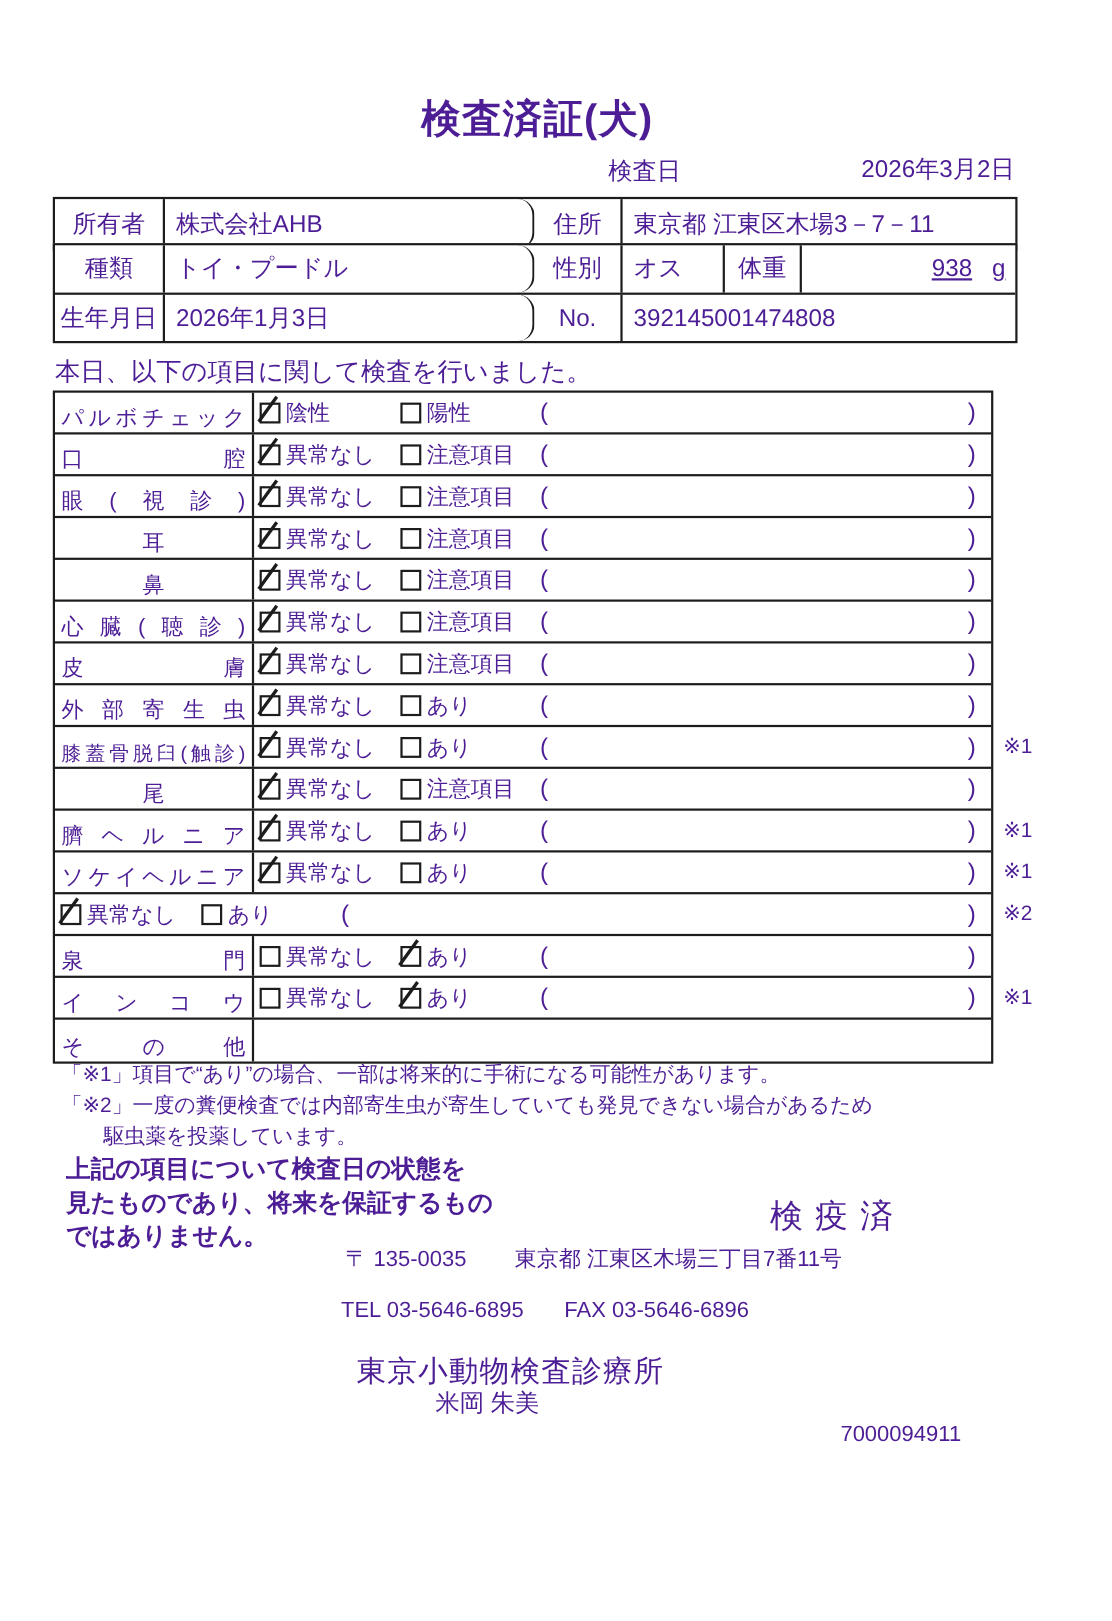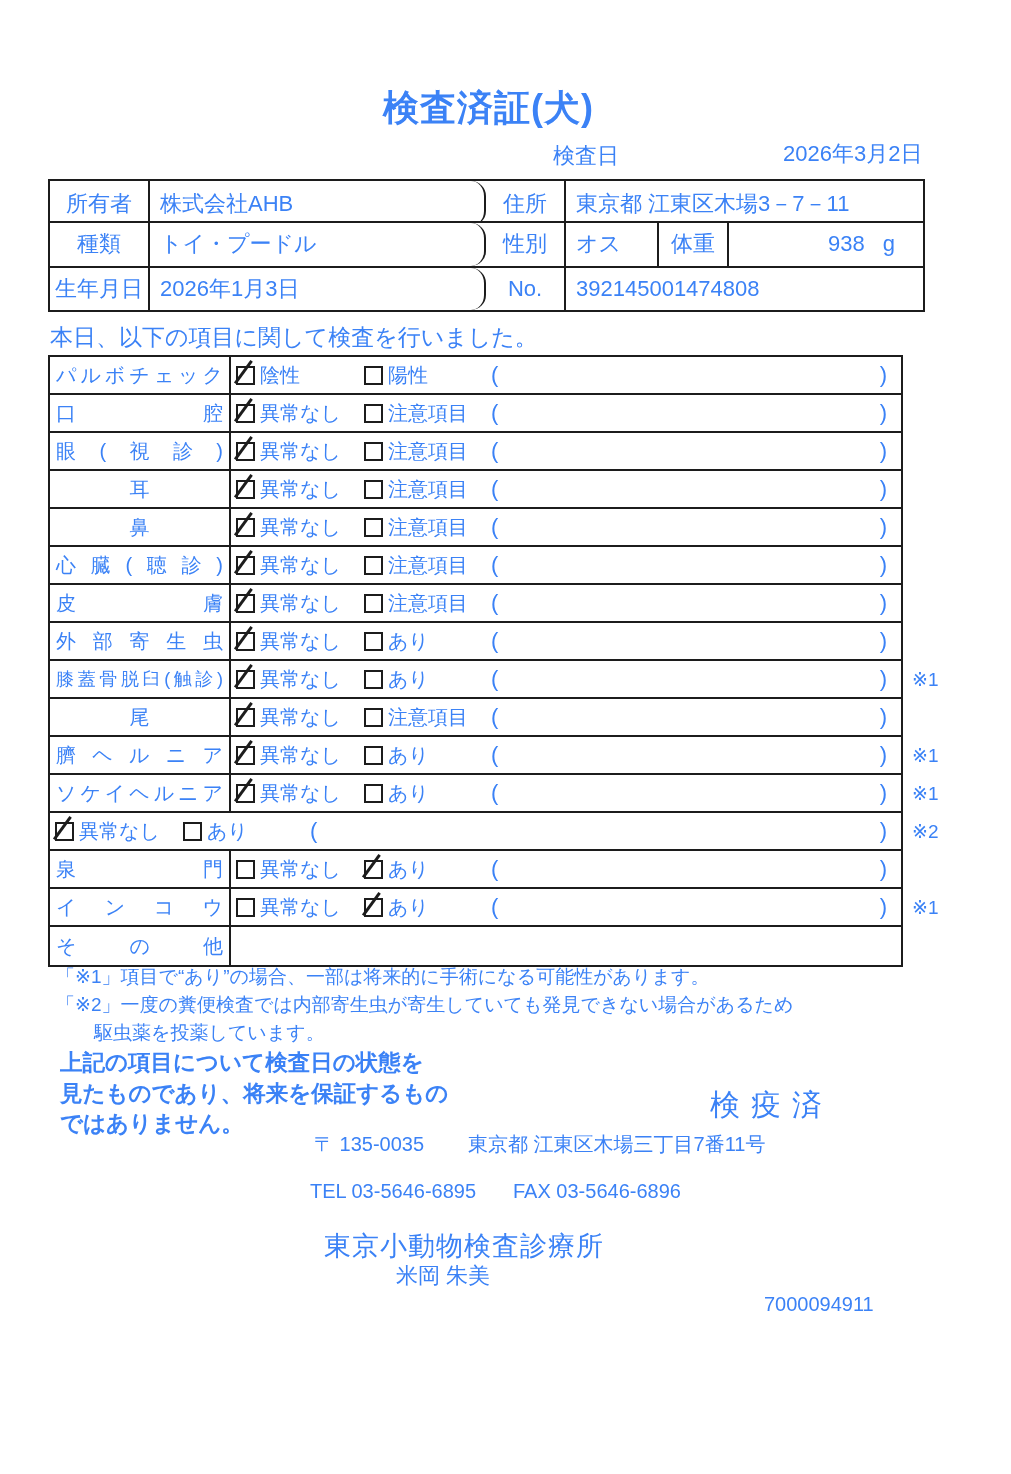--- a/index.html
+++ b/index.html
@@ -1,18 +1,18 @@
 <!DOCTYPE html>
 <html><head>
 <meta charset="utf-8">
 <style>
   html,body { margin:0; padding:0; background:#ffffff; }
   .page {
     position:relative; width:1011px; height:1474px; background:#ffffff;
-    font-family:"Liberation Sans","DejaVu Sans",sans-serif; color:#3b82f6;
+    font-family:"Liberation Sans","DejaVu Sans",sans-serif; color:#4c1d95;
     overflow:hidden;
   }
   .abs { position:absolute; }
 
   
   .doc-title { left:383px; top:84px; font-size:36px; font-weight:600; letter-spacing:1px; }
   .date-label { left:553px; top:141px; font-size:22px; font-weight:500; }
   .date-value { left:783px; top:139px; font-size:22px; font-weight:500; }
 
   
@@ -23,30 +23,30 @@
   .cell.val { padding-left:10px; }
   .br { border-right:2px solid #1c1c1c; }
   .bb { border-bottom:2px solid #1c1c1c; }
 
   .owner-tbl { left:48px; top:179px; width:877px; height:49px; display:flex; }
   .pet-tbl   { left:48px; top:221px; width:877px; height:91px; display:flex; flex-direction:column; }
   .pet-tbl .trow { flex:1; }
   .w-lab1 { width:100px; } .w-val1 { width:336px;border-radius:15px; } .w-lab2 { width:80px; }
   .w-sex  { width:93px; }  .w-wlab { width:70px; }
   .flex1 { flex:1; }
-  .weight-cell { justify-content:flex-end; padding-right:28px; gap:18px; }
+  .weight-cell { justify-content:flex-end; padding-right:9px; gap:18px;text-decoration:underline; }
 
   .intro { left:50px; top:322px; font-size:23px; font-weight:500; }
 
   
   .insp { left:48px; top:355px; width:855px; border:2.5px solid #1c1c1c; box-sizing:border-box; }
   .irow { display:flex; height:38px; border-bottom:2px solid #1c1c1c; position:relative; align-items:stretch; box-sizing:border-box; }
   .irow:last-child { border-bottom:none; }
   .iitem { width:181px; border-right:2px solid #1c1c1c; box-sizing:border-box; padding:0 6px;
-           display:flex; align-items:center; font-size:20px; font-weight:500; }
+           display:flex; align-items:flex-end; font-size:20px; font-weight:500; }
   .iitem > span { display:block; width:100%; text-align:justify; text-align-last:justify; }
   .iitem.center > span { text-align:center; text-align-last:center; }
   .iitem.long { font-size:18px; }
   .iopts { flex:1; display:flex; align-items:center; }
   .opt { display:flex; align-items:center; gap:5px; box-sizing:border-box; }
   .opt1 { width:133px; padding-left:5px; }
   .opt2 { width:127px; }
   .optlabel { font-size:20px; font-weight:500; white-space:nowrap; }
   .parens { flex:1; display:flex; justify-content:space-between; padding-right:14px; font-size:22px; }
   .note { position:absolute; left:862px; top:50%; transform:translateY(-50%); font-size:19px; white-space:nowrap; }
@@ -55,21 +55,21 @@
   .cb.checked::after { content:''; position:absolute; left:-3px; bottom:-2px; width:28px; height:2.6px;
                        background:#1c1c1c; transform-origin:0 50%; transform:rotate(-54deg); }
 
   
   .fn { font-size:19px; font-weight:500; white-space:nowrap; }
   .fn1 { left:56px; top:964px; }
   .fn2 { left:56px; top:992px; }
   .fn3 { left:94px; top:1020px; }
   .disc { left:60px; top:1048px; font-size:22.5px; font-weight:600; line-height:30.5px; white-space:nowrap; }
 
-  .stamp { left:700px; top:1085px; font-size:30px; font-weight:500; letter-spacing:11px; white-space:nowrap;margin-left:10px; }
+  .stamp { left:700px; top:1085px; font-size:30px; font-weight:500; letter-spacing:11px; white-space:nowrap; }
 
   .postal   { left:314px; top:1131px; font-size:20px; font-weight:500; }
   .addr2    { left:468px; top:1131px; font-size:20px; font-weight:500; }
   .tel      { left:310px; top:1180px; font-size:20px; }
   .fax      { left:513px; top:1180px; font-size:20px; }
   .clinic   { left:324px; top:1228px; font-size:27px; font-weight:500; letter-spacing:1px; }
   .examiner { left:396px; top:1261px; font-size:22px; font-weight:500; }
   .serial   { left:764px; top:1293px; font-size:20px; }
 </style>
 </head>

